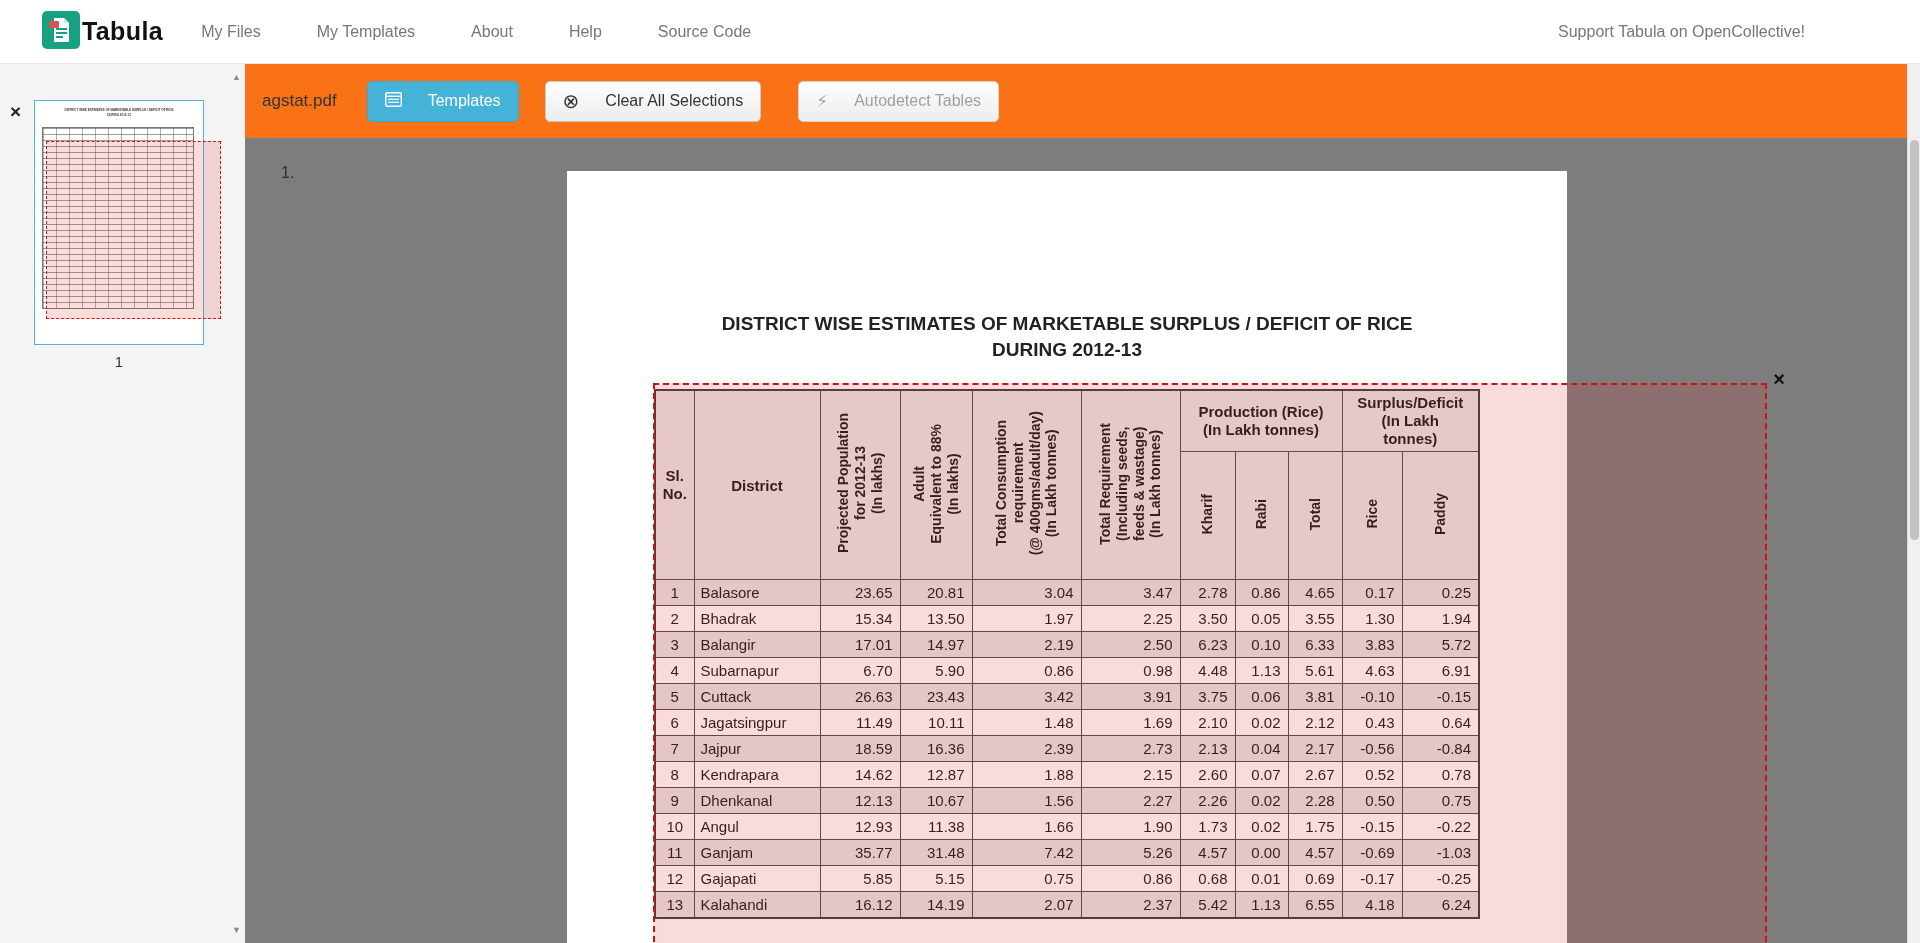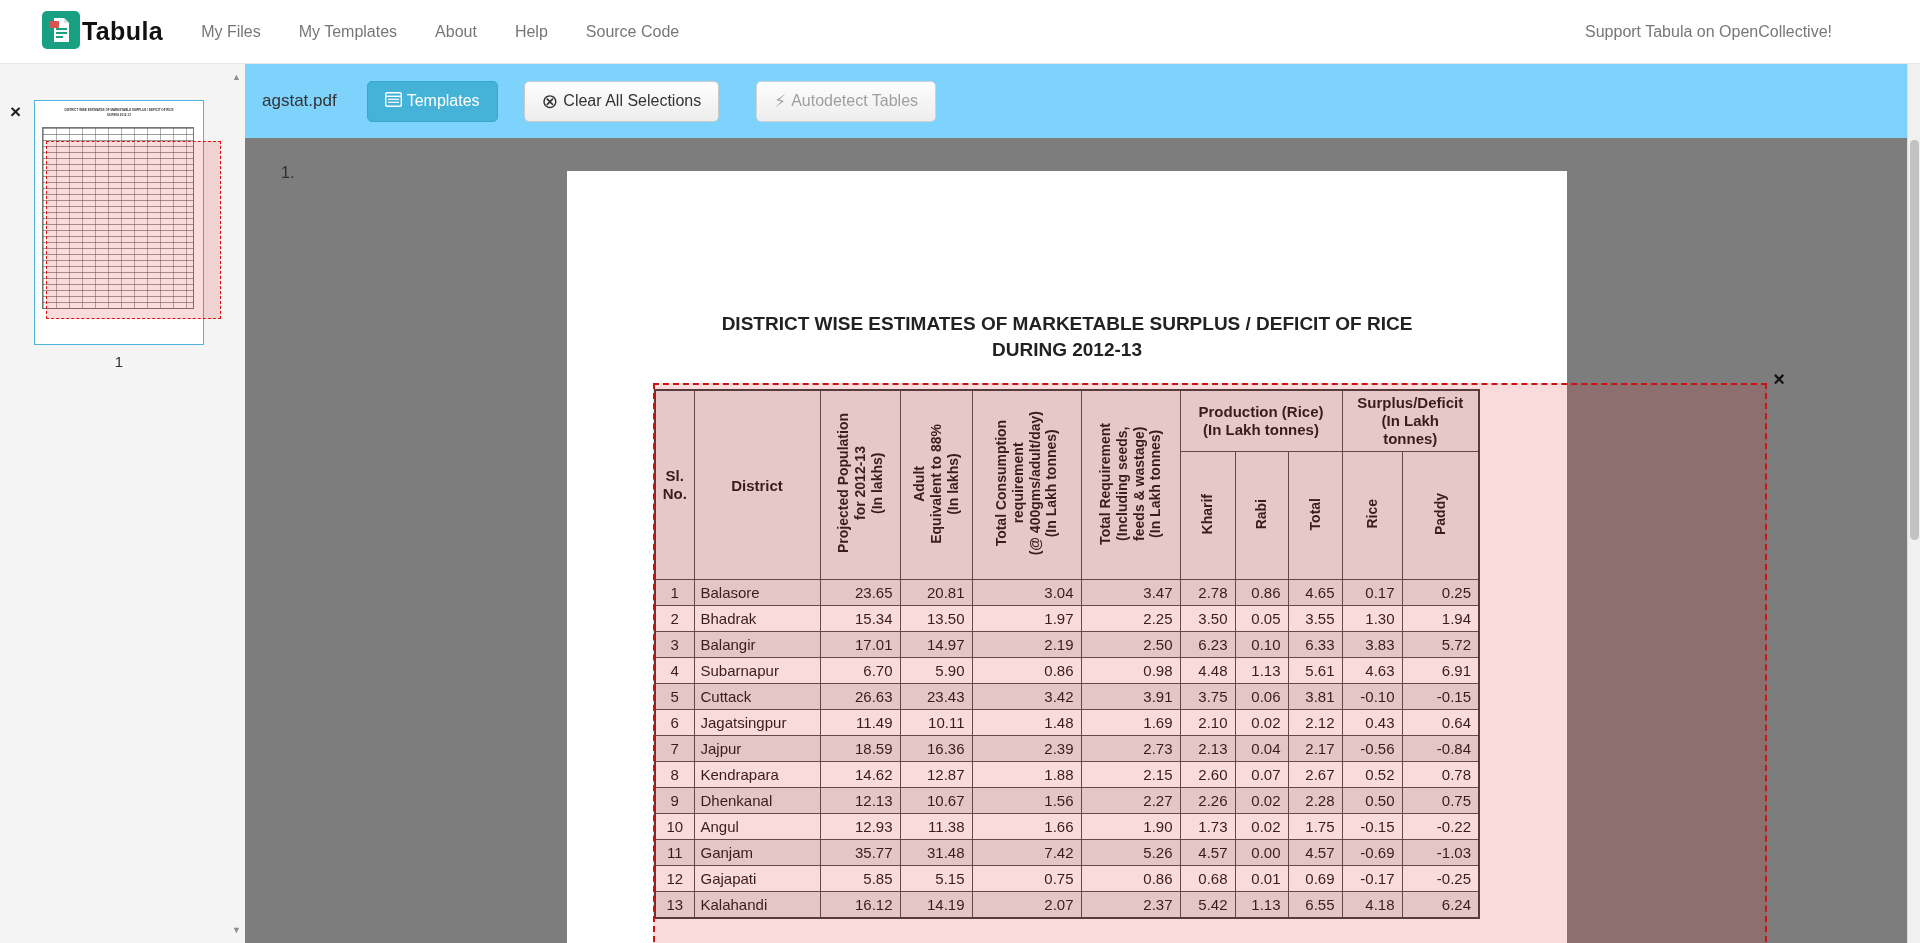--- a/index.html
+++ b/index.html
@@ -3,23 +3,23 @@
 <meta charset="utf-8">
 <style>
   * { margin:0; padding:0; box-sizing:border-box; }
   html,body { width:1920px; height:943px; overflow:hidden; }
   body { font-family:"Liberation Sans","DejaVu Sans",sans-serif; background:#fff; position:relative; }
 
   
   .navbar { height:64px; background:#fff; border-bottom:1px solid #e6e6e6; display:flex; align-items:center; position:relative; z-index:6; }
   .brand { display:flex; align-items:center; gap:2px; margin-left:42px; cursor:pointer; }
   .brand-text { font-size:25px; font-weight:bold; color:#111; letter-spacing:.4px; }
-  .nav-links { display:flex; gap:38px; margin-left:38px; }
+  .nav-links { display:flex; gap:56px; margin-left:38px; }
   .nav-links a { font-size:16px; color:#777; text-decoration:none; cursor:pointer; }
-  .support { margin-left:auto; margin-right:88px; font-size:16px; color:#777; cursor:pointer; }
+  .support { margin-left:auto; margin-right:115px; font-size:16px; color:#777; cursor:pointer; }
 
   
   .workspace { display:flex; height:879px; }
 
   
   .sidebar { width:245px; background:#f4f4f4; position:relative; flex:none; }
   .sidebar-close { position:absolute; left:10px; top:38px; font-size:19px; font-weight:bold; color:#222; line-height:1; cursor:pointer; }
   .thumb { position:absolute; left:34px; top:36px; width:170px; height:245px; background:#fff; border:1px solid #4fb3dc; cursor:pointer; }
   .thumb-title { padding-top:7px; font-size:3px; line-height:5px; text-align:center; color:#333; font-weight:bold; }
   .thumb-table { position:absolute; left:7px; top:26px; width:152px; height:182px; border:1px solid #777;
@@ -30,23 +30,23 @@
      border:1px dashed #d11; background:rgba(219,44,44,.16); }
   .thumb-page-num { position:absolute; top:289px; left:34px; width:170px; text-align:center; font-size:15px; color:#333; }
   .side-scroll { position:absolute; right:0; top:0; bottom:0; width:15px; }
   .side-scroll .arrow-up { position:absolute; top:8px; left:2px; font-size:9px; color:#8d8d8d; cursor:pointer; }
   .side-scroll .arrow-down { position:absolute; bottom:8px; left:2px; font-size:9px; color:#8d8d8d; cursor:pointer; }
 
   
   .right-col { flex:1; display:flex; flex-direction:column; min-width:0; }
 
   
-  .toolbar { height:74px; background:#7dd3fc; display:flex; align-items:center; padding:0 70px 0 17px; flex:none; }
+  .toolbar { height:74px; background:#f97316; display:flex; align-items:center; padding:0 70px 0 17px; flex:none; }
   .filename { font-size:17px; color:#333; margin-right:30px; }
-  .btn { height:41px; display:inline-flex; align-items:center; gap:5px; padding:0 17px; border-radius:5px;
+  .btn { height:41px; display:inline-flex; align-items:center; gap:26px; padding:0 17px; border-radius:5px;
          font-size:16px; border:1px solid transparent; cursor:pointer; font-family:inherit; white-space:nowrap; }
   .btn-templates { background:#45b3d8; border-color:#39a6cc; color:#fff; margin-right:26px; }
   .btn-clear { background:linear-gradient(#ffffff,#ececec); border-color:#c9c9c9; color:#333; margin-right:37px; }
   .btn-autodetect { background:linear-gradient(#fdfdfd,#ededed); border-color:#d2d2d2; color:#9f9f9f; cursor:default; }
   .btn-export { margin-left:auto; background:#4aa74a; border-color:#3d8b3d; color:#fff; font-weight:bold; }
   .icon-clear { font-size:20px; line-height:1; color:#333; }
   .icon-flash { font-size:17px; line-height:1; color:#a0a0a0; }
 
   
   .pdf-area { flex:1; background:#7d7d7d; position:relative; overflow:hidden; }

